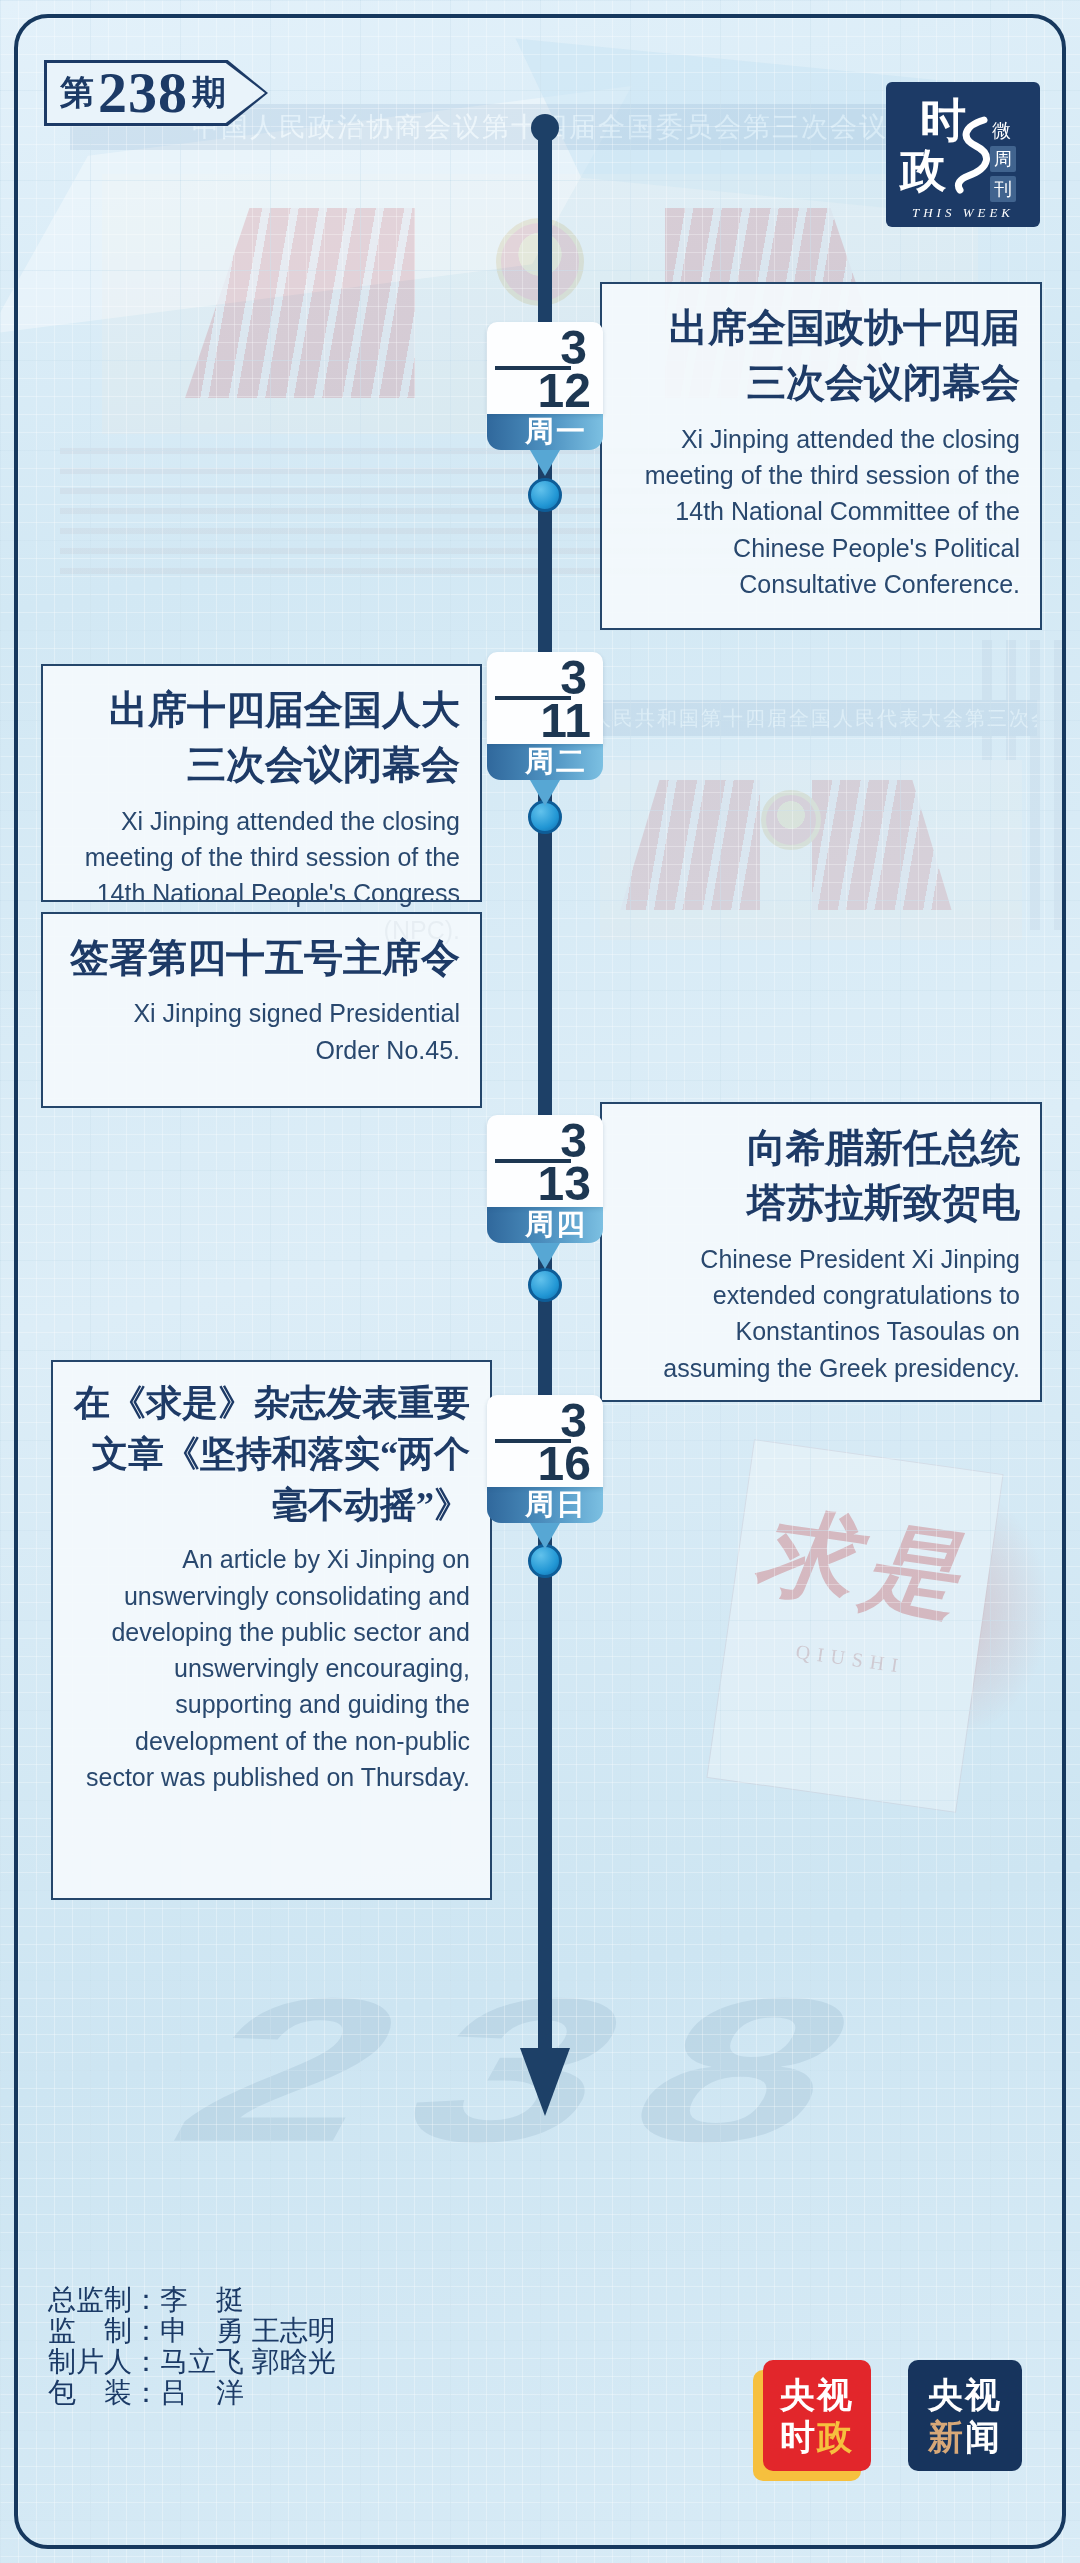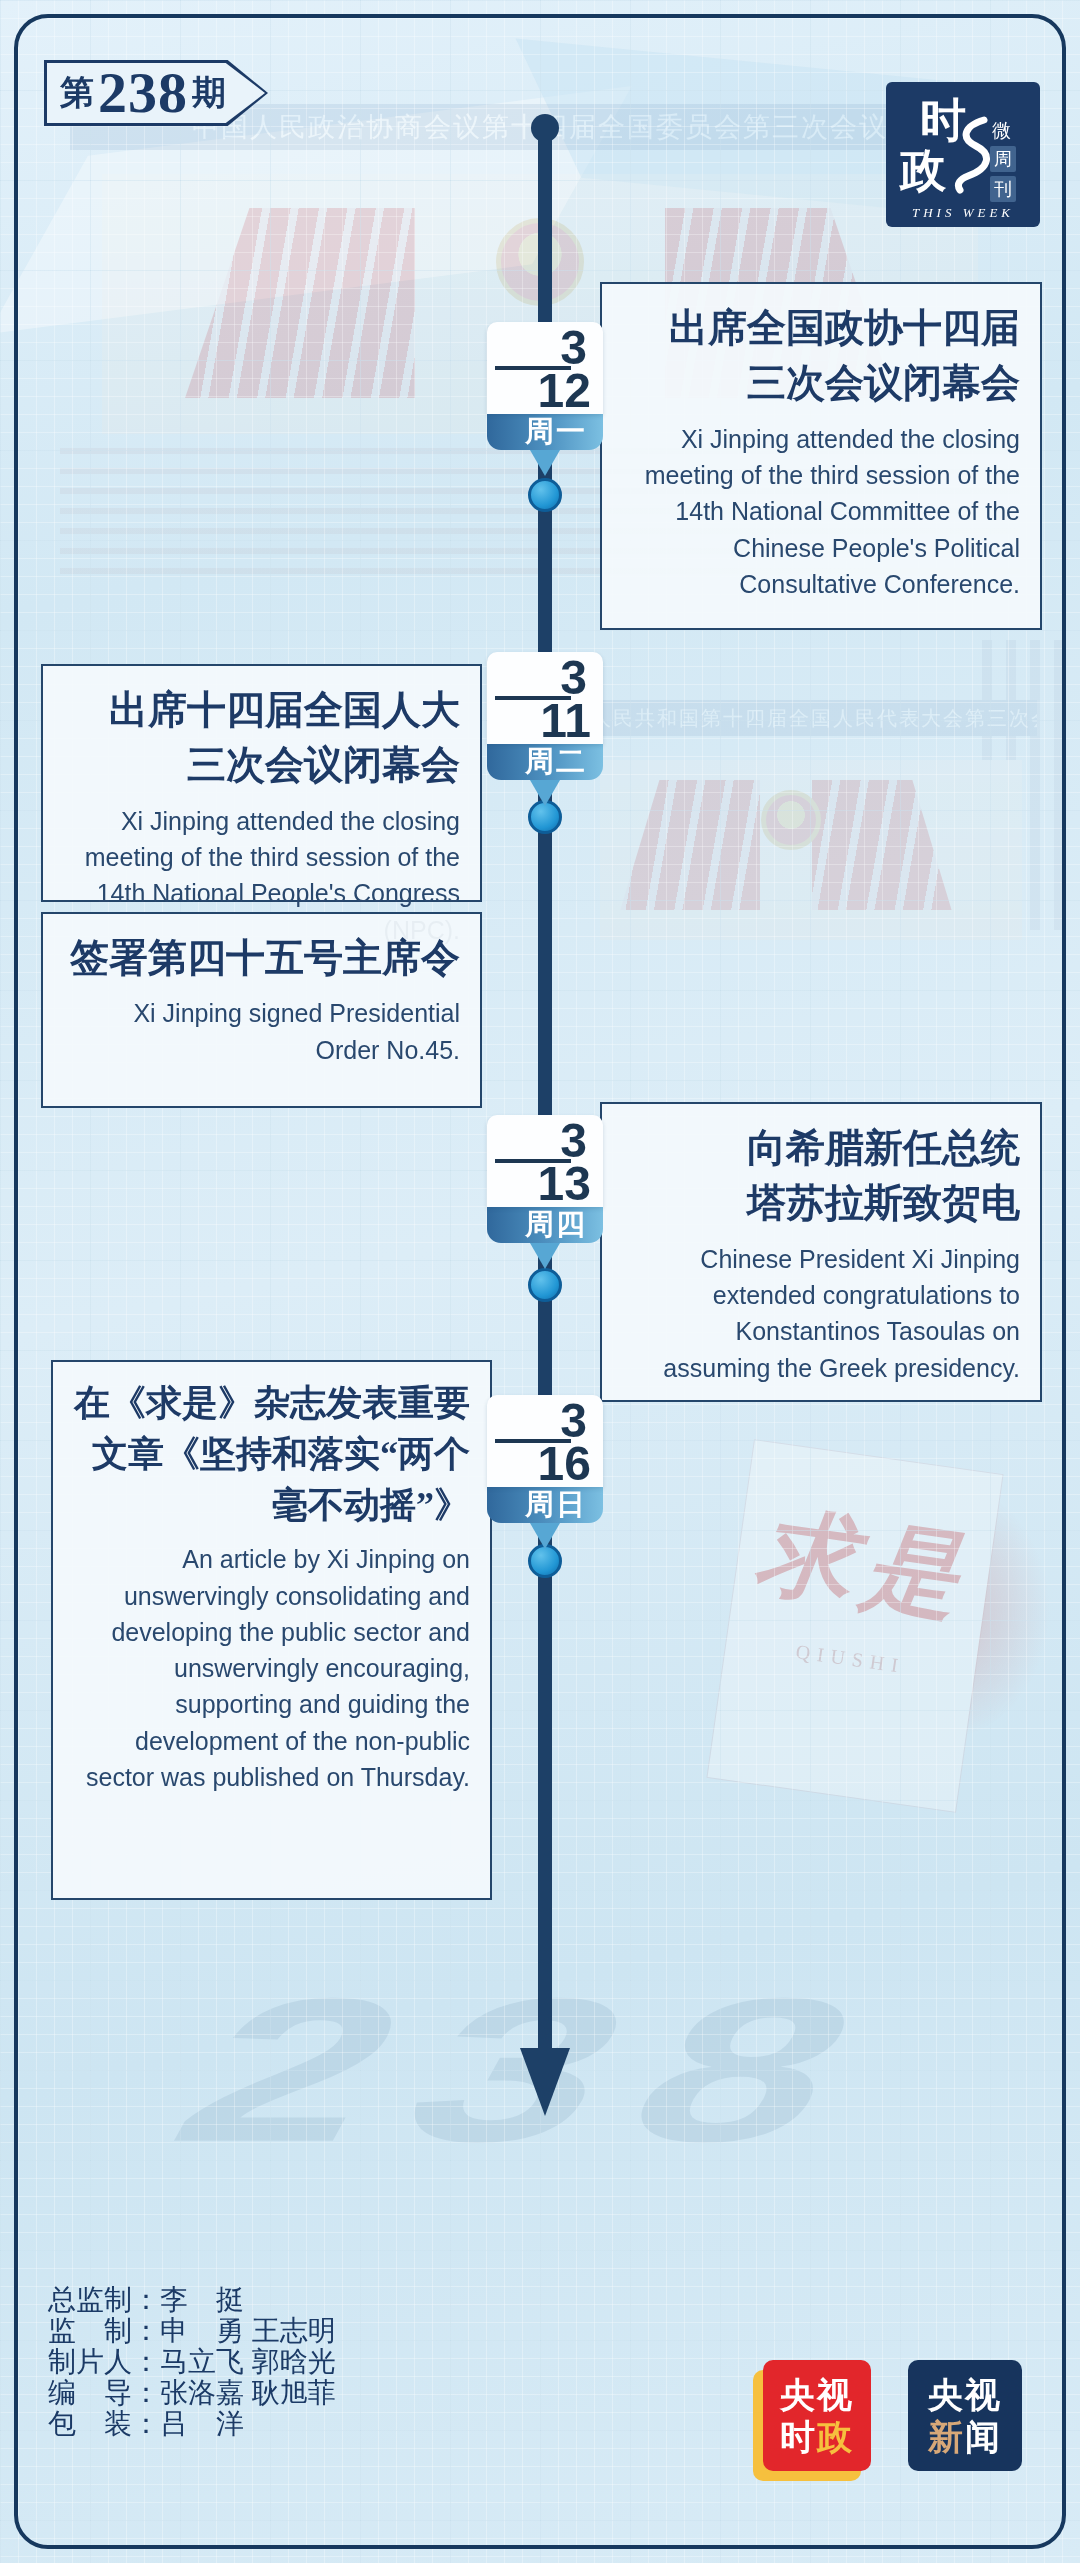--- a/index.html
+++ b/index.html
@@ -272,21 +272,20 @@
     <div class="card-title">在《求是》杂志发表重要
 文章《坚持和落实“两个
 毫不动摇”》</div>
     <div class="card-desc">An article by Xi Jinping on unswervingly consolidating and developing the public sector and unswervingly encouraging, supporting and guiding the development of the non-public sector was published on Thursday.</div>
   </div>
 
   <div class="credits">
     <div>总监制：李　挺</div>
     <div>监　制：申　勇  王志明</div>
     <div>制片人：马立飞 郭晗光</div>
-    <div>编　导：张洛嘉 耿旭菲</div>
     <div>包　装：吕　洋</div>
   </div>
 
   <div class="logo-red-wrap">
     <div class="logo-gold-shadow"></div>
     <div class="logo-red">
       <div class="flogo-line">央视</div>
       <div class="flogo-line"><span>时</span><span class="gold-char">政</span></div>
     </div>
   </div>

